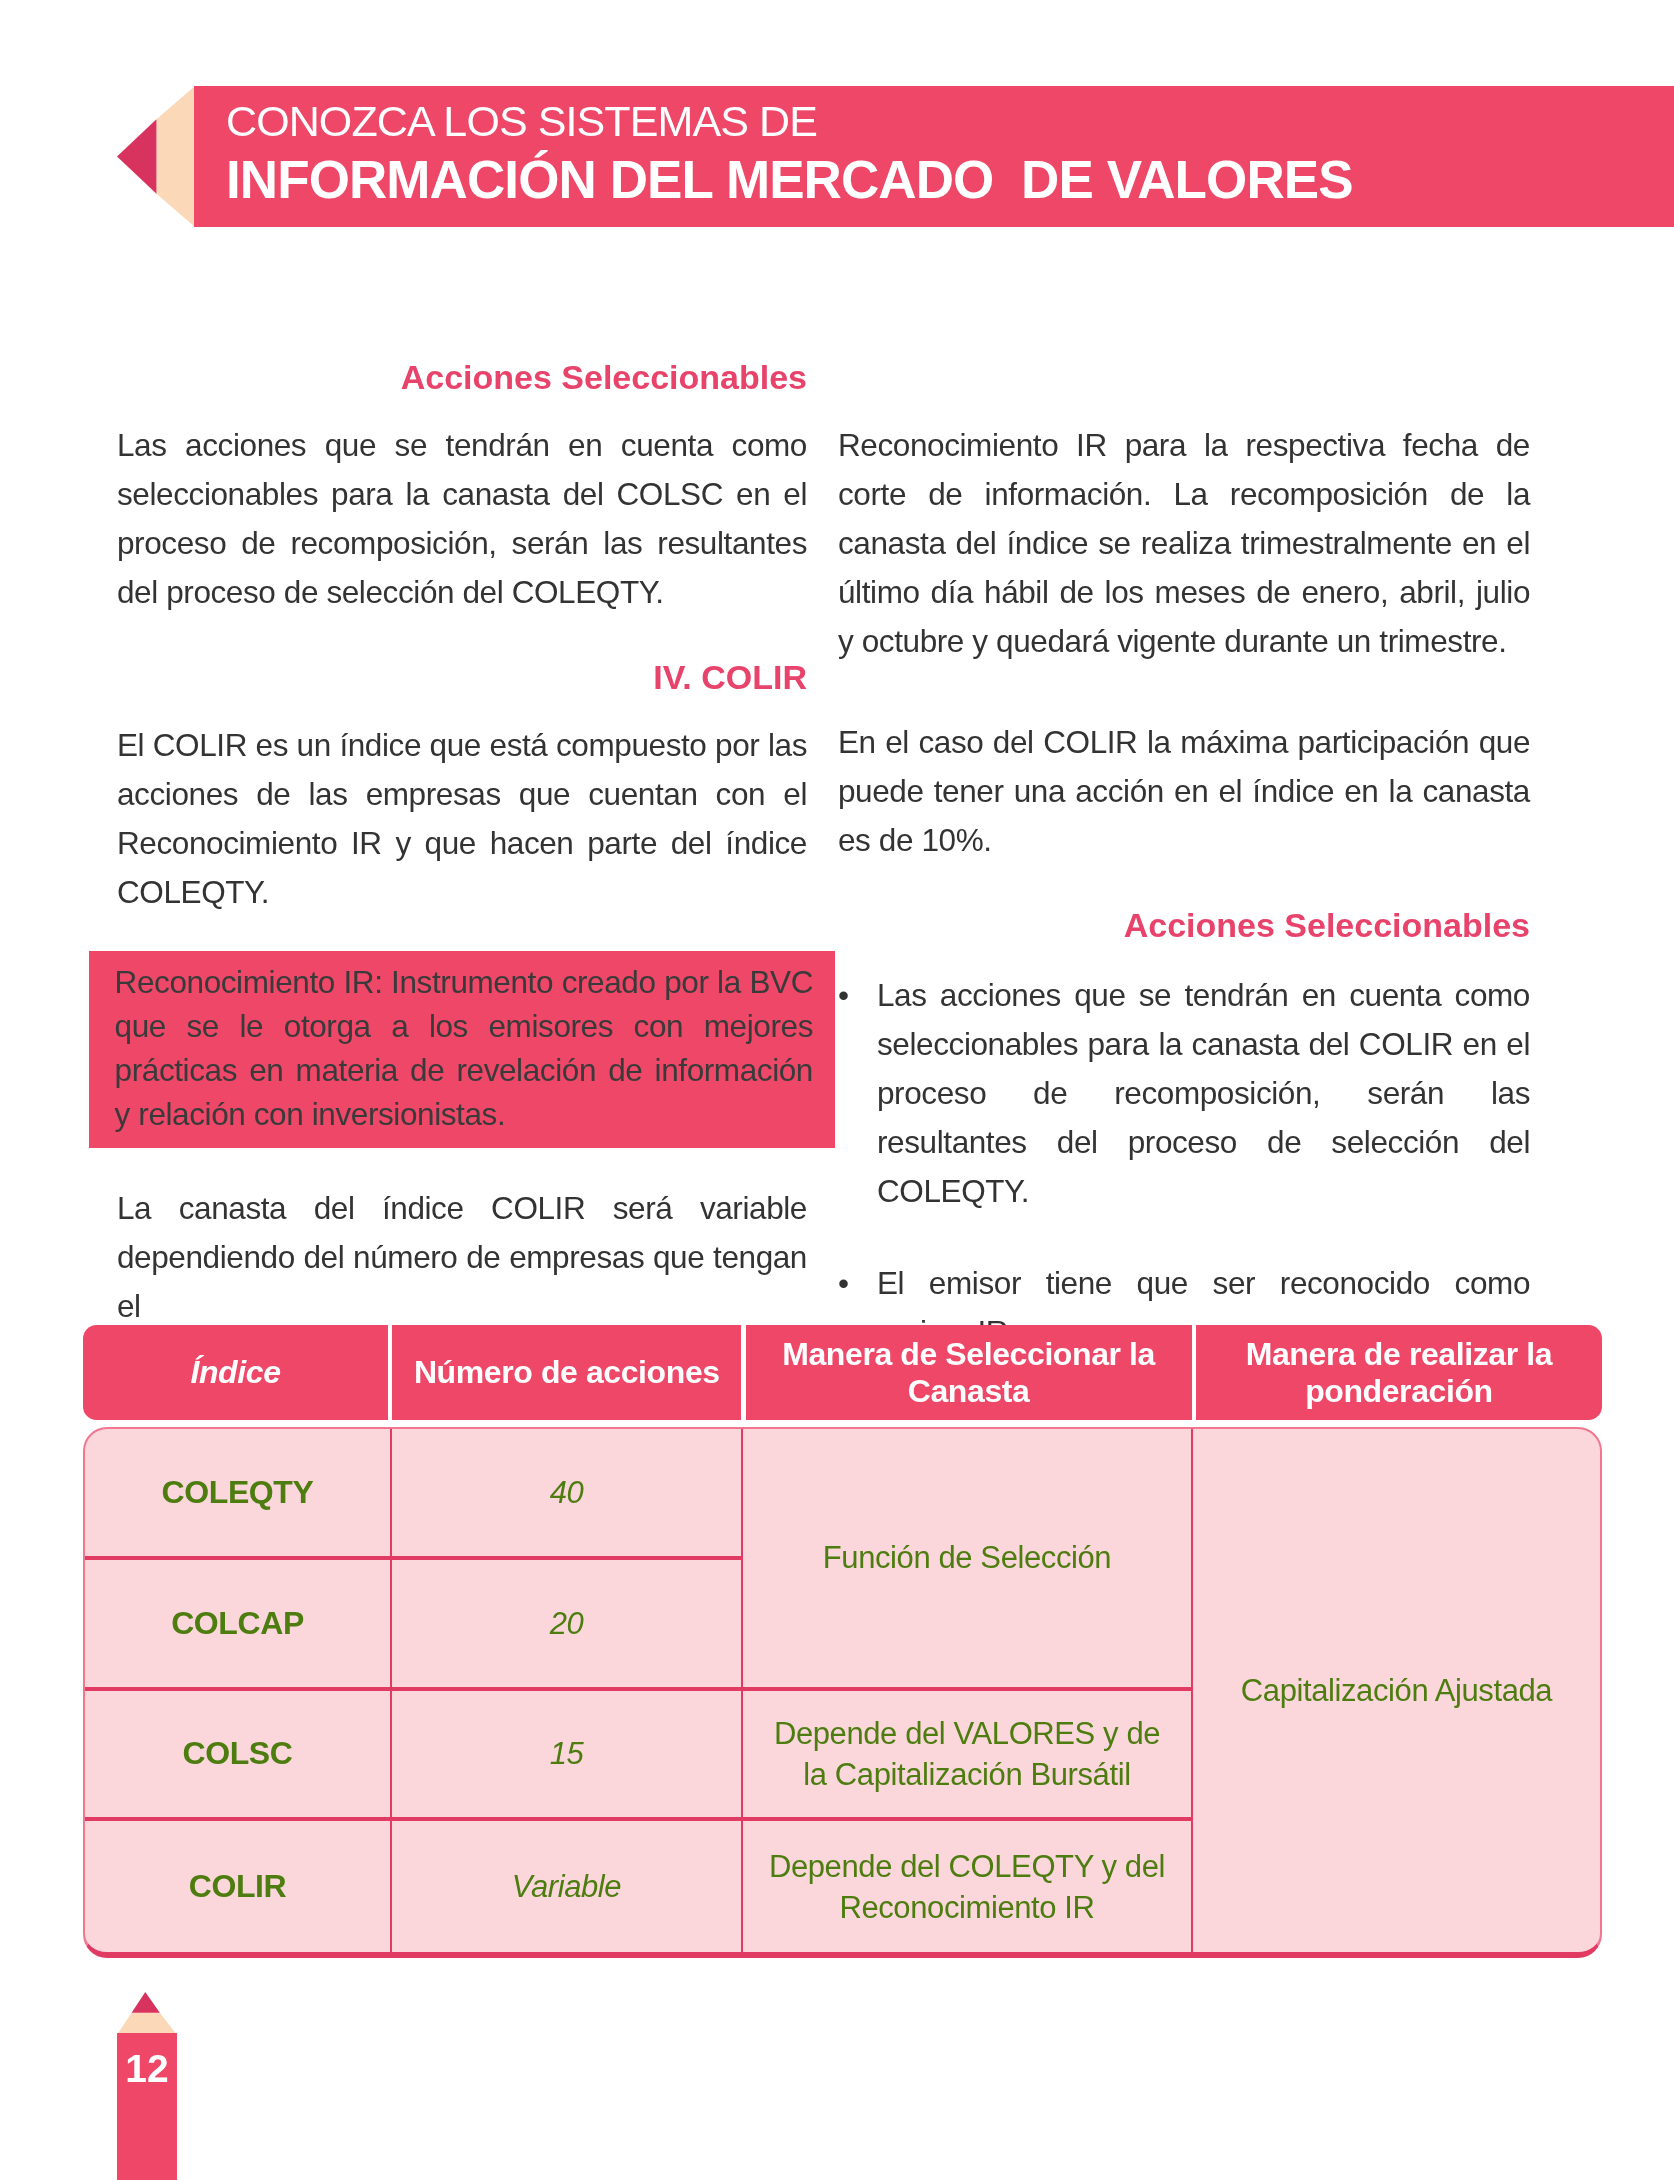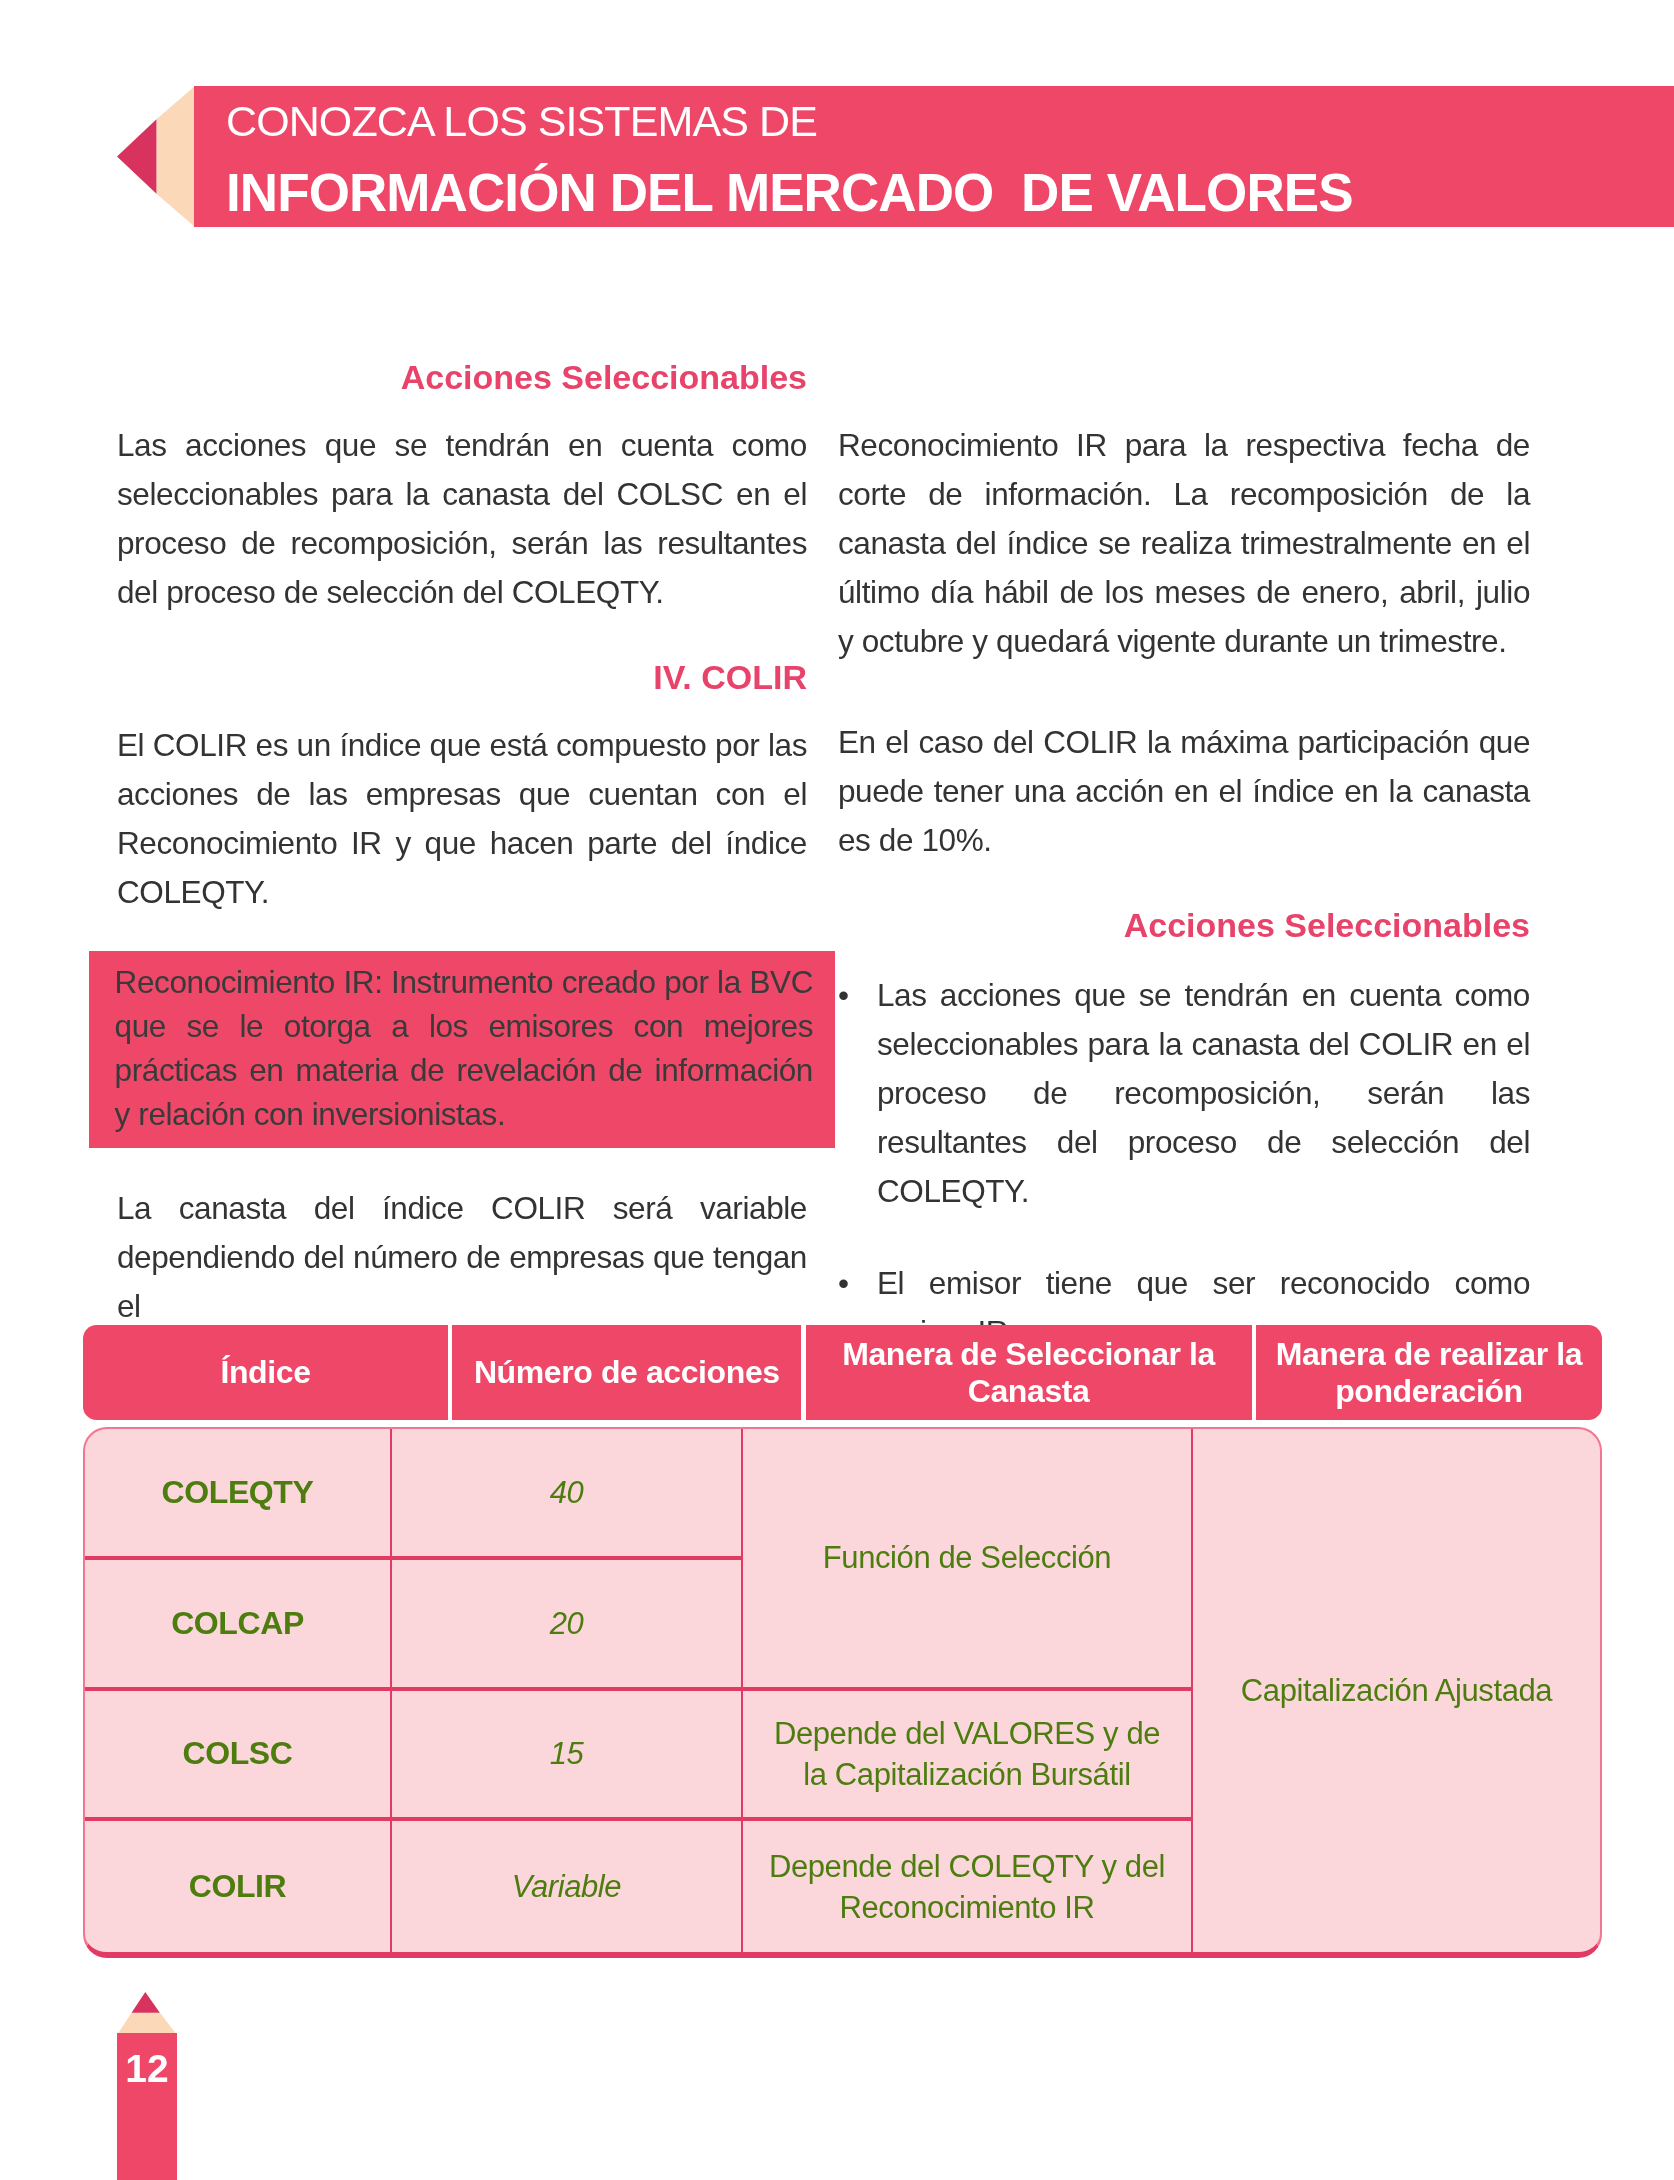--- a/index.html
+++ b/index.html
@@ -25,21 +25,21 @@
   
   .banner-tip{position:absolute;left:117px;top:86px;width:78px;height:141px;}
   .banner{
     position:absolute;left:194px;top:86px;right:0;height:141px;
     background:var(--accent);
     color:#ffffff;
     padding:9.4px 0 0 32px;
     letter-spacing:-0.9px;
   }
   .banner-line1{font-size:43px;line-height:53px;font-weight:400;white-space:pre-wrap;}
-  .banner-line2{font-size:53px;line-height:63px;font-weight:700;white-space:pre-wrap;margin-top:13px;}
+  .banner-line2{font-size:53px;line-height:63px;font-weight:700;white-space:pre-wrap;}
   
   .col{position:absolute;font-size:31.5px;line-height:49px;letter-spacing:-0.4px;}
   .col-left{left:117px;top:358px;width:690px;}
   .col-right{left:838px;top:421px;width:692px;}
   .sec-heading{color:var(--heading-text);font-weight:700;font-size:34px;line-height:39px;letter-spacing:0;text-align:right;}
   .para{text-align:justify;margin-top:24px;}
   .col-left .h2{margin-top:41px;}
   .highlight-box{
     background:var(--accent);
     color:#3a3a3a;
@@ -61,21 +61,21 @@
   .table-header{
     position:absolute;left:83px;top:1325px;width:1519px;height:95px;
     display:flex;gap:4.3px;
   }
   .th{
     background:var(--accent);color:#ffffff;font-weight:700;
     font-size:32px;line-height:37px;text-align:center;
     display:flex;align-items:center;justify-content:center;
     letter-spacing:-0.4px;
   }
-  .th1{width:365px;border-radius:13.6px 0 0 13.6px;}
+  .th1{width:305px;border-radius:13.6px 0 0 13.6px;font-style:italic;}
   .th2{width:349px;}
   .th3{width:446px;}
   .th4{flex:1;border-radius:0 13.6px 13.6px 0;}
   .table-body{
     position:absolute;left:83px;top:1427px;width:1519px;height:531px;
     background:var(--table-bg);
     border:2.6px solid var(--table-border);
     border-bottom:6.8px solid var(--accent-deep);
     border-radius:24px;
     display:grid;

